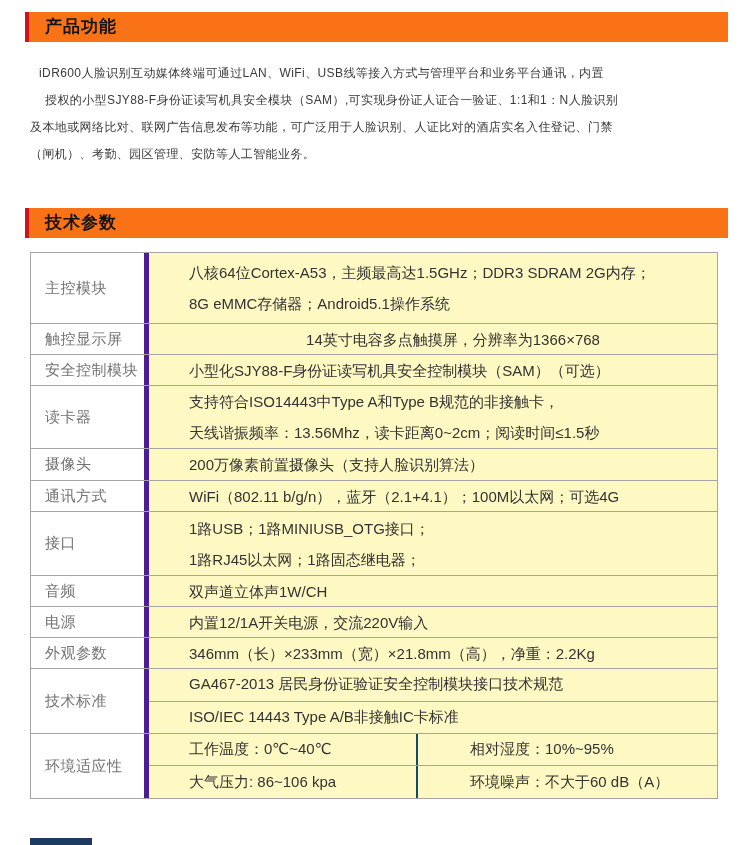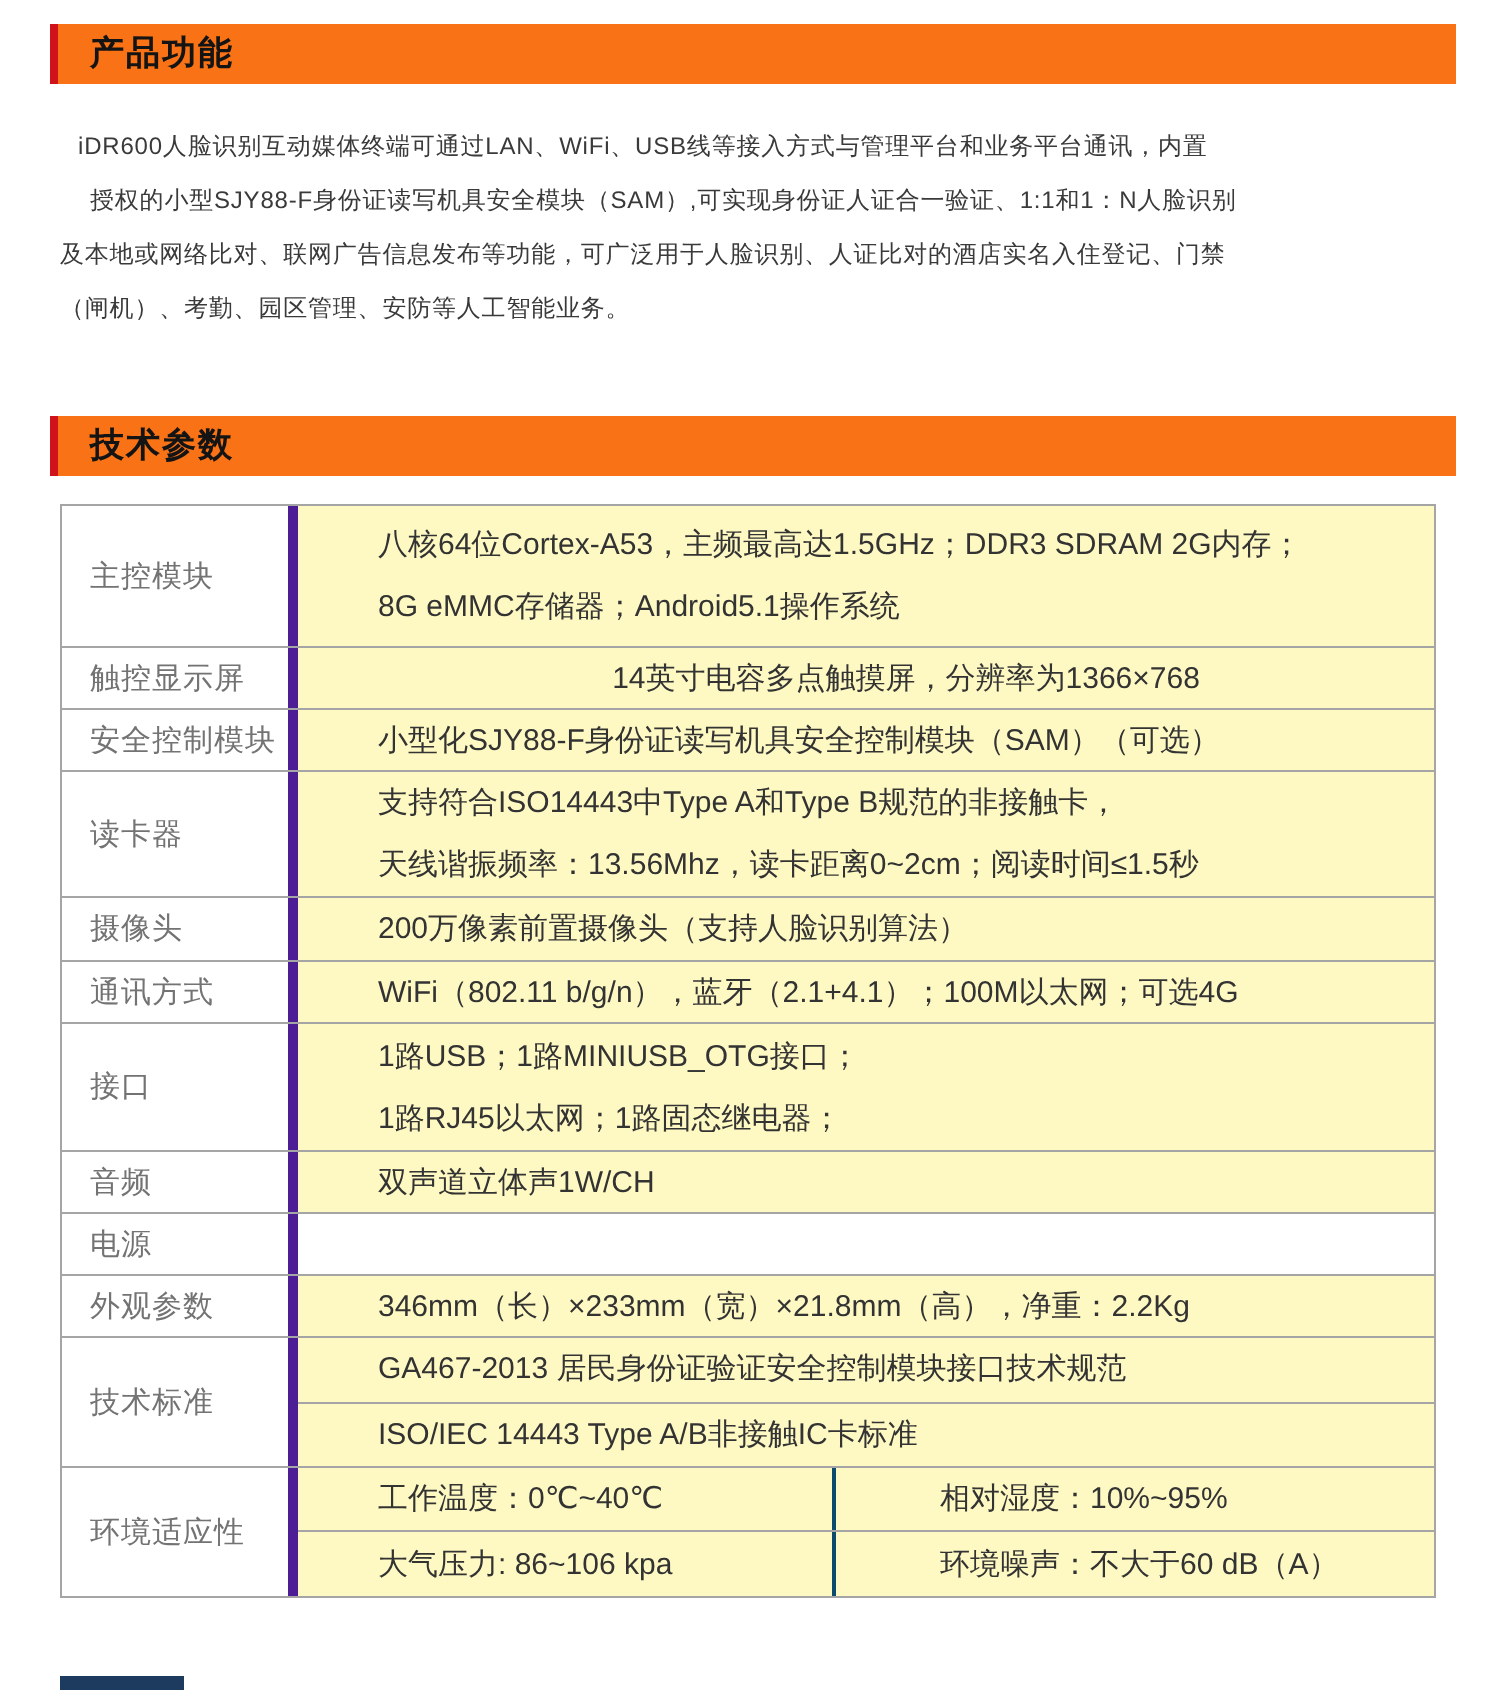--- a/index.html
+++ b/index.html
@@ -140,20 +140,23 @@
 
   <div class="t-row" style="height:31px;">
     <div class="t-label">音频</div>
     <div class="t-value">
       <div class="v-line">双声道立体声1W/CH</div>
     </div>
   </div>
 
   <div class="t-row" style="height:31px;">
     <div class="t-label">电源</div>
+    <div class="t-value">
+      <div class="v-line">内置12/1A开关电源，交流220V输入</div>
+    </div>
   </div>
 
   <div class="t-row" style="height:31px;">
     <div class="t-label">外观参数</div>
     <div class="t-value">
       <div class="v-line">346mm（长）×233mm（宽）×21.8mm（高），净重：2.2Kg</div>
     </div>
   </div>
 
   <div class="t-row" style="height:65px;">

